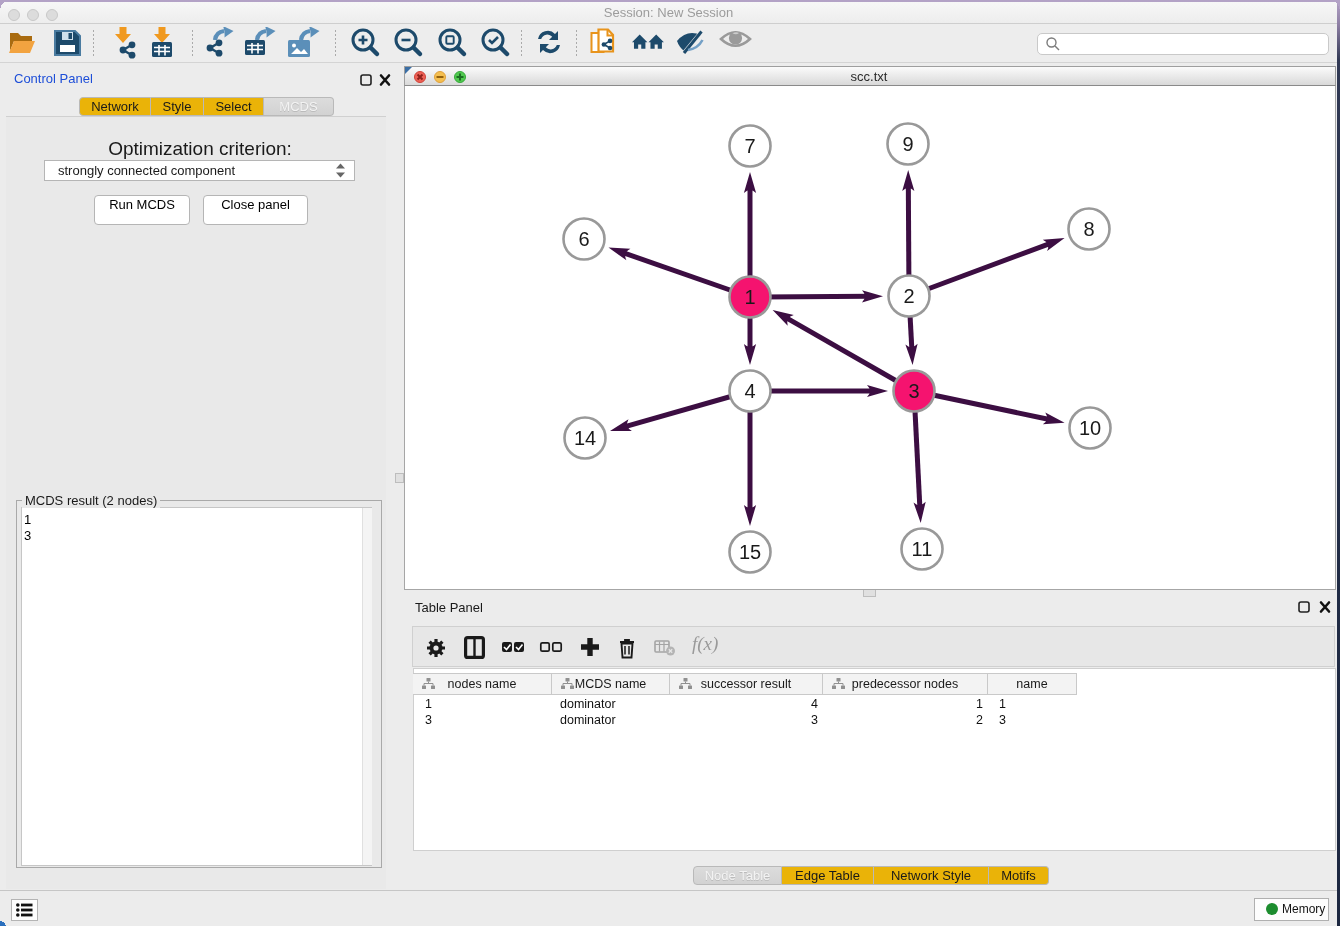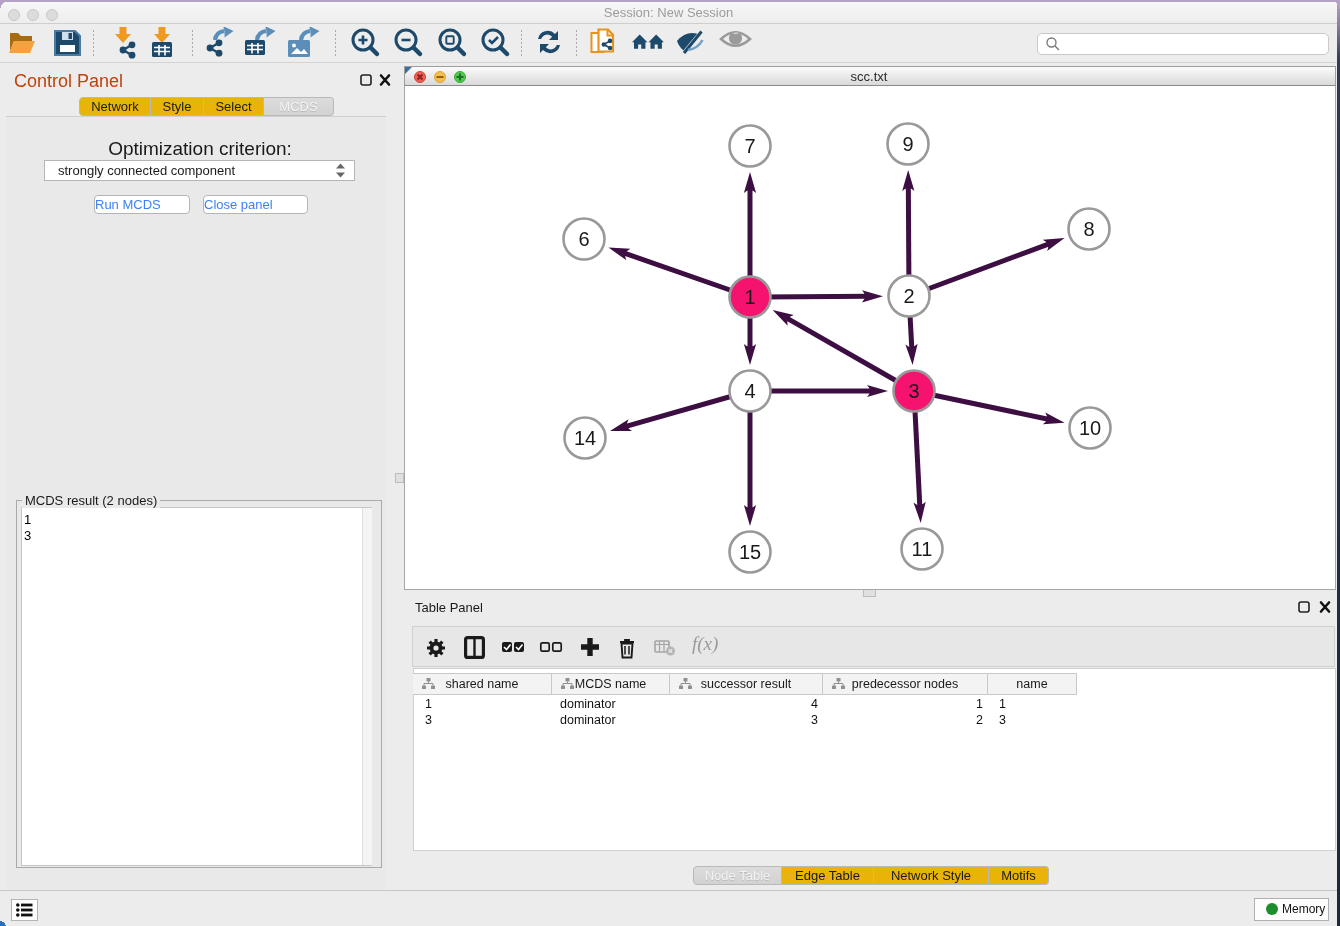--- a/index.html
+++ b/index.html
@@ -15,33 +15,33 @@
 
 #titlebar{left:0;top:2px;width:1337px;height:21px;background:linear-gradient(#f7f7f7,#ededed);border-bottom:1px solid #cecece}
 #titlebar .dot{position:absolute;top:7px;width:12px;height:12px;border-radius:50%;background:#dcdcdc;border:1px solid #c8c8c8;box-sizing:border-box}
 #wtitle{left:0;top:5px;width:1337px;text-align:center;font-size:13px;color:#9c9c9c}
 
 #toolbar{left:0;top:24px;width:1337px;height:38px;background:#ededed;border-bottom:1px solid #d4d4d4}
 .tsep{position:absolute;top:6px;width:1px;height:26px;background-image:linear-gradient(#aaa 40%,transparent 40%);background-size:1px 4px}
 .ticon{position:absolute;top:3px}
 #searchbox{left:1037px;top:9px;width:290px;height:20px;background:#fff;border:1px solid #c9c9c9;border-radius:5px}
 
-#cpHead{left:14px;top:71px;font-size:18px;color:#c2410c}
+#cpHead{left:14px;top:71px;font-size:13px;color:#1d4ed8}
 #cpBody{left:6px;top:116px;width:380px;height:772px;background:#e9e9e9;border-top:1px solid #d0d0d0}
 .tabrow{position:absolute;display:flex}
 .tab{box-sizing:border-box;height:19px;background:#eab308;border:1px solid #b9b9b9;border-left:none;
  font-size:13px;color:#1a1a1a;text-align:center;line-height:17px}
 .tab.first{border-left:1px solid #b9b9b9;border-radius:4px 0 0 4px}
 .tab.last{border-radius:0 4px 4px 0}
 .tab.sel{background:linear-gradient(#dcdcdc,#d2d2d2);color:#f3f3f3;text-shadow:0 1px 0 #bbb}
 #optlabel{left:6px;top:138px;width:388px;text-align:center;font-size:19px;color:#1a1a1a}
 #dropdown{left:44px;top:160px;width:296px;height:19px;background:#fff;border:1px solid #b5b5b5;border-radius:0;
  font-size:13px;color:#1a1a1a;line-height:19px;padding-left:13px;box-sizing:content-box}
-.btn{position:absolute;box-sizing:border-box;height:19px;background:#fff;border:1px solid #b5b5b5;border-radius:4px;
- font-size:13px;color:#3b82f6;text-align:left;line-height:17px}
+.btn{position:absolute;box-sizing:border-box;height:30px;background:#fff;border:1px solid #b5b5b5;border-radius:4px;
+ font-size:13px;color:#000000;text-align:center;line-height:17px}
 #fieldset{left:16px;top:500px;width:366px;height:368px;border:1px solid #a9a9a9;box-sizing:border-box}
 #fslegend{left:22px;top:493px;background:#e9e9e9;padding:0 3px;font-size:13px;color:#1a1a1a}
 #fstext{left:21px;top:507px;width:351px;height:359px;background:#fff;border:1px solid #c6c6c6;box-sizing:border-box;
  font-size:13px;color:#000;line-height:16px;padding:4px 0 0 2px}
 #fsscroll{left:362px;top:508px;width:9px;height:357px;background:#f4f4f4;border-left:1px solid #e0e0e0}
 #vhandle{left:395px;top:473px;width:7px;height:8px;background:#e0e0e0;border:1px solid #bdbdbd}
 #hhandle{left:863px;top:589px;width:11px;height:6px;background:#e0e0e0;border:1px solid #bdbdbd}
 
 #netframe{left:404px;top:66px;width:932px;height:524px}
 #nettitle{left:0;top:0;width:930px;height:18px;border:1px solid #9e9e9e;border-bottom:1px solid #8a8a8a;
@@ -354,21 +354,21 @@
       <g opacity="0.45">
         <rect x="1" y="5" width="14" height="11" rx="1" fill="none" stroke="#555" stroke-width="1.6"></rect>
 <path d="M1 8.5 h14 M5.5 5.5 v10 M10 5.5 v10" stroke="#555" stroke-width="1.2"></path>
 <circle cx="16.5" cy="15" r="4.5" fill="#777"></circle>
         <path d="M14.8 13.3 l3.4 3.4 M18.2 13.3 l-3.4 3.4" stroke="#e7e7e7" stroke-width="1.3"></path>
       </g>
     </svg>
 <div style="position:absolute;left:279px;top:6px;font-family:'Liberation Serif',serif;font-style:italic;font-size:19px;color:#9a9a9a">f(x)</div>
   </div>
 <div class="abs" id="tpwhite"></div>
-<div class="th" style="left:413px;width:139px">shared name</div>
+<div class="th" style="left:413px;width:139px">nodes name</div>
 <svg width="13" height="12" viewBox="0 0 13 12" style="position:absolute;left:422px;top:678px">
     <g fill="#909090">
       <rect x="4.5" y="0" width="4" height="3.4" rx="0.5"></rect>
       <rect x="0" y="7.6" width="4" height="3.4" rx="0.5"></rect>
       <rect x="9" y="7.6" width="4" height="3.4" rx="0.5"></rect>
     </g>
     <path d="M6.5 3.5 v2 M2 7.5 v-2 h9 v2" stroke="#909090" stroke-width="1" fill="none"></path>
   </svg>
 <div class="th" style="left:552px;width:118px">MCDS name</div>
 <svg width="13" height="12" viewBox="0 0 13 12" style="position:absolute;left:561px;top:678px">

